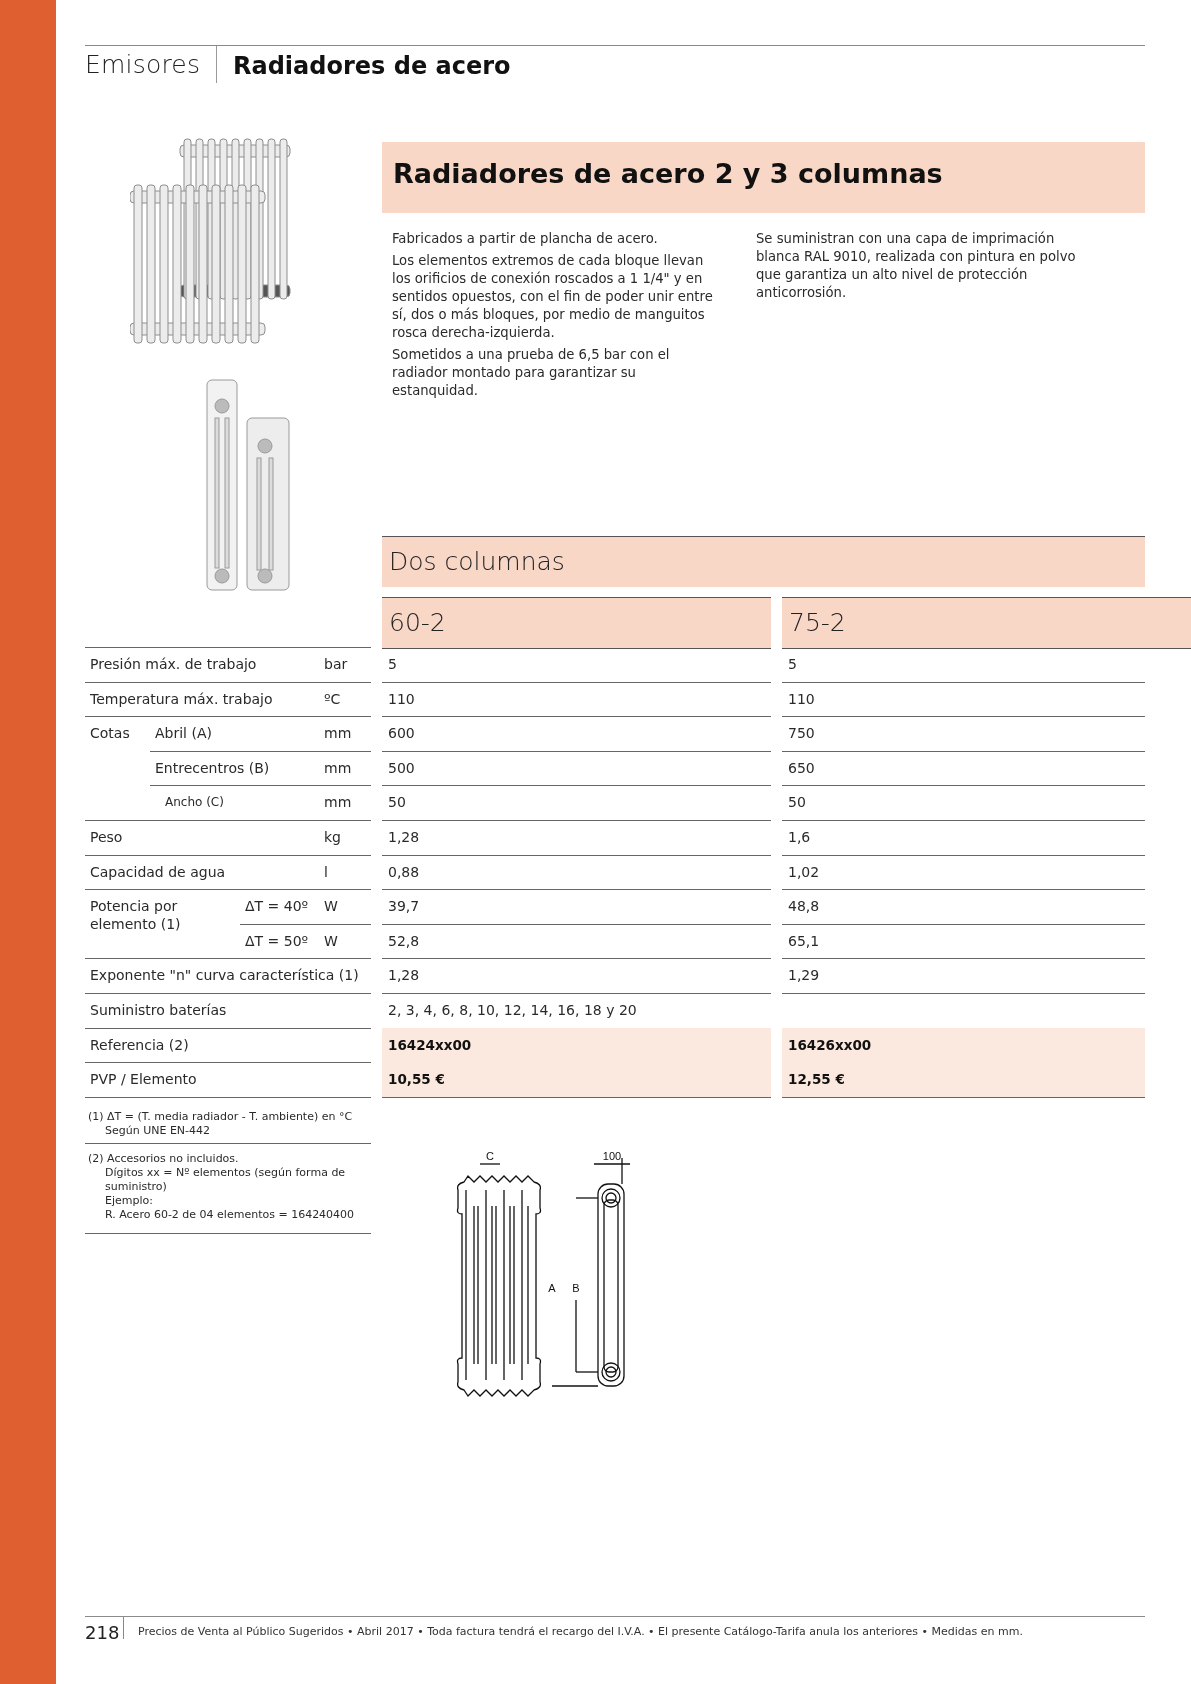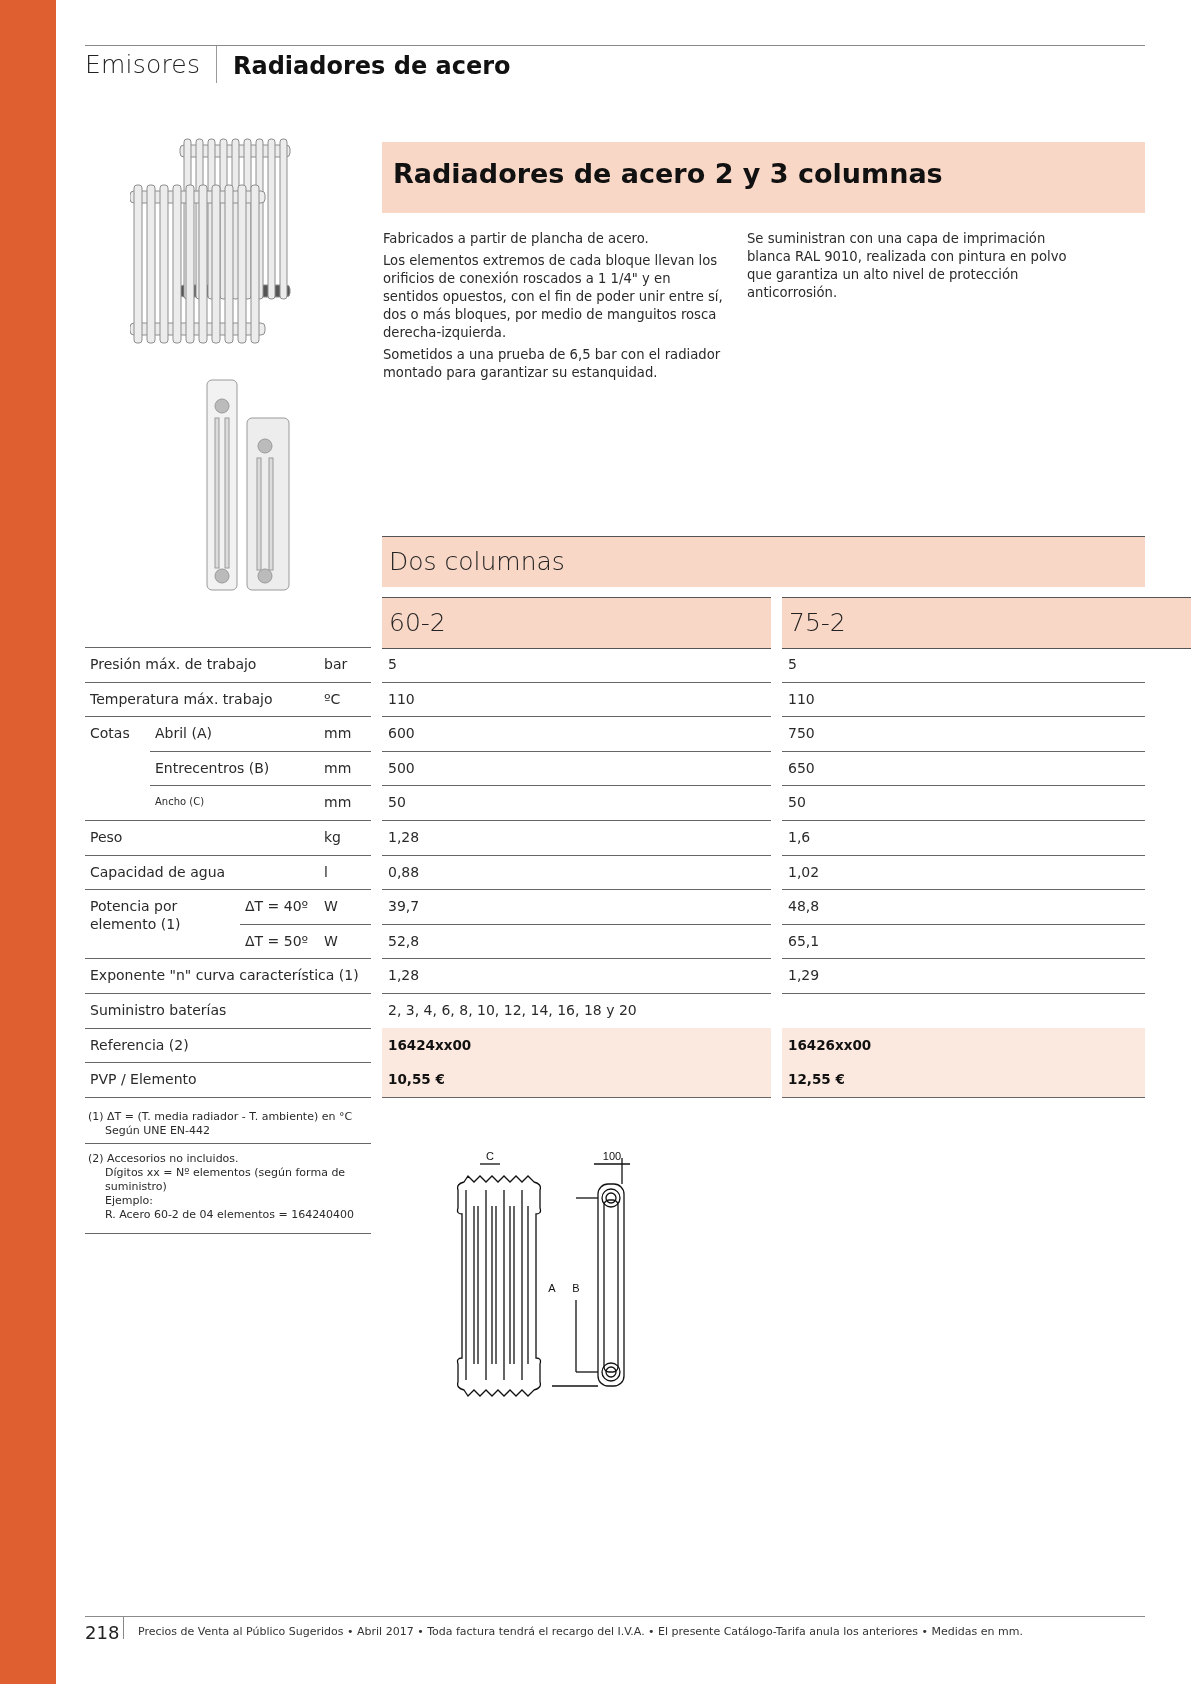--- a/index.html
+++ b/index.html
@@ -16,21 +16,21 @@
   .hdr-title { position: absolute; left: 233px; top: 52px; font-size: 24px; font-weight: bold; color: #111; }
 
   
   .photo { position: absolute; }
 
   
   .title-band { position: absolute; left: 382px; top: 142px; width: 763px; height: 71px; background: #f8d7c6; }
   .title-band span { position: absolute; left: 11px; top: 16px; font-size: 27px; font-weight: bold; color: #111; }
 
   .desc { position: absolute; font-size: 13.2px; line-height: 18px; color: #2a2a2a; }
-  .desc p { margin: 0 0 4px 0; }
+  .desc p { margin: 0 0 4px 9px; }
   .desc-left { left: 383px; top: 230px; width: 340px; }
   .desc-right { left: 747px; top: 230px; width: 340px; }
 
   
   .sect-band { position: absolute; left: 382px; top: 536px; width: 763px; height: 50px; background: #f8d7c6; border-top: 1px solid #555; }
   .sect-band span { position: absolute; left: 7px; top: 10px; font-size: 25px; font-weight: 300; color: #222; }
 
   .model-band { position: absolute; top: 597px; height: 50px; background: #f8d7c6; border-top: 1px solid #555; border-bottom: 1px solid #555; }
   .model-band span { position: absolute; left: 7px; top: 10px; font-size: 25px; font-weight: 300; color: #222; }
   .m1 { left: 382px; width: 389px; }
@@ -159,21 +159,21 @@
     <div class="line" style="left:150px;top:750.8000000000001px;width:221px"></div>
     <div class="line" style="left:382px;top:750.8000000000001px;width:389px"></div>
     <div class="line" style="left:782px;top:750.8000000000001px;width:363px"></div>
     <div class="" style="font-size:14px;line-height:34px;position:absolute;white-space:nowrap;left:155px;top:750.8px">Entrecentros (B)</div>
     <div class="" style="font-size:14px;line-height:34px;position:absolute;white-space:nowrap;left:324px;top:750.8px">mm</div>
     <div class="" style="font-size:14px;line-height:34px;position:absolute;white-space:nowrap;left:388px;top:750.8px;font-size:14px">500</div>
     <div class="" style="font-size:14px;line-height:34px;position:absolute;white-space:nowrap;left:788px;top:750.8px;font-size:14px">650</div>
     <div class="line" style="left:150px;top:785.4px;width:221px"></div>
     <div class="line" style="left:382px;top:785.4px;width:389px"></div>
     <div class="line" style="left:782px;top:785.4px;width:363px"></div>
-    <div class="" style="font-size:10px;line-height:34px;position:absolute;white-space:nowrap;left:155px;top:785.4px">Ancho (C)</div>
+    <div class="" style="font-size:12px;line-height:34px;position:absolute;white-space:nowrap;left:165px;top:785.4px">Ancho (C)</div>
     <div class="" style="font-size:14px;line-height:34px;position:absolute;white-space:nowrap;left:324px;top:785.4px">mm</div>
     <div class="" style="font-size:14px;line-height:34px;position:absolute;white-space:nowrap;left:388px;top:785.4px;font-size:14px">50</div>
     <div class="" style="font-size:14px;line-height:34px;position:absolute;white-space:nowrap;left:788px;top:785.4px;font-size:14px">50</div>
     <div class="line" style="left:85px;top:820px;width:286px"></div>
     <div class="line" style="left:382px;top:820px;width:389px"></div>
     <div class="line" style="left:782px;top:820px;width:363px"></div>
     <div class="" style="font-size:14px;line-height:34px;position:absolute;white-space:nowrap;left:90px;top:820px">Peso</div>
     <div class="" style="font-size:14px;line-height:34px;position:absolute;white-space:nowrap;left:324px;top:820px">kg</div>
     <div class="" style="font-size:14px;line-height:34px;position:absolute;white-space:nowrap;left:388px;top:820px;font-size:14px">1,28</div>
     <div class="" style="font-size:14px;line-height:34px;position:absolute;white-space:nowrap;left:788px;top:820px;font-size:14px">1,6</div>

